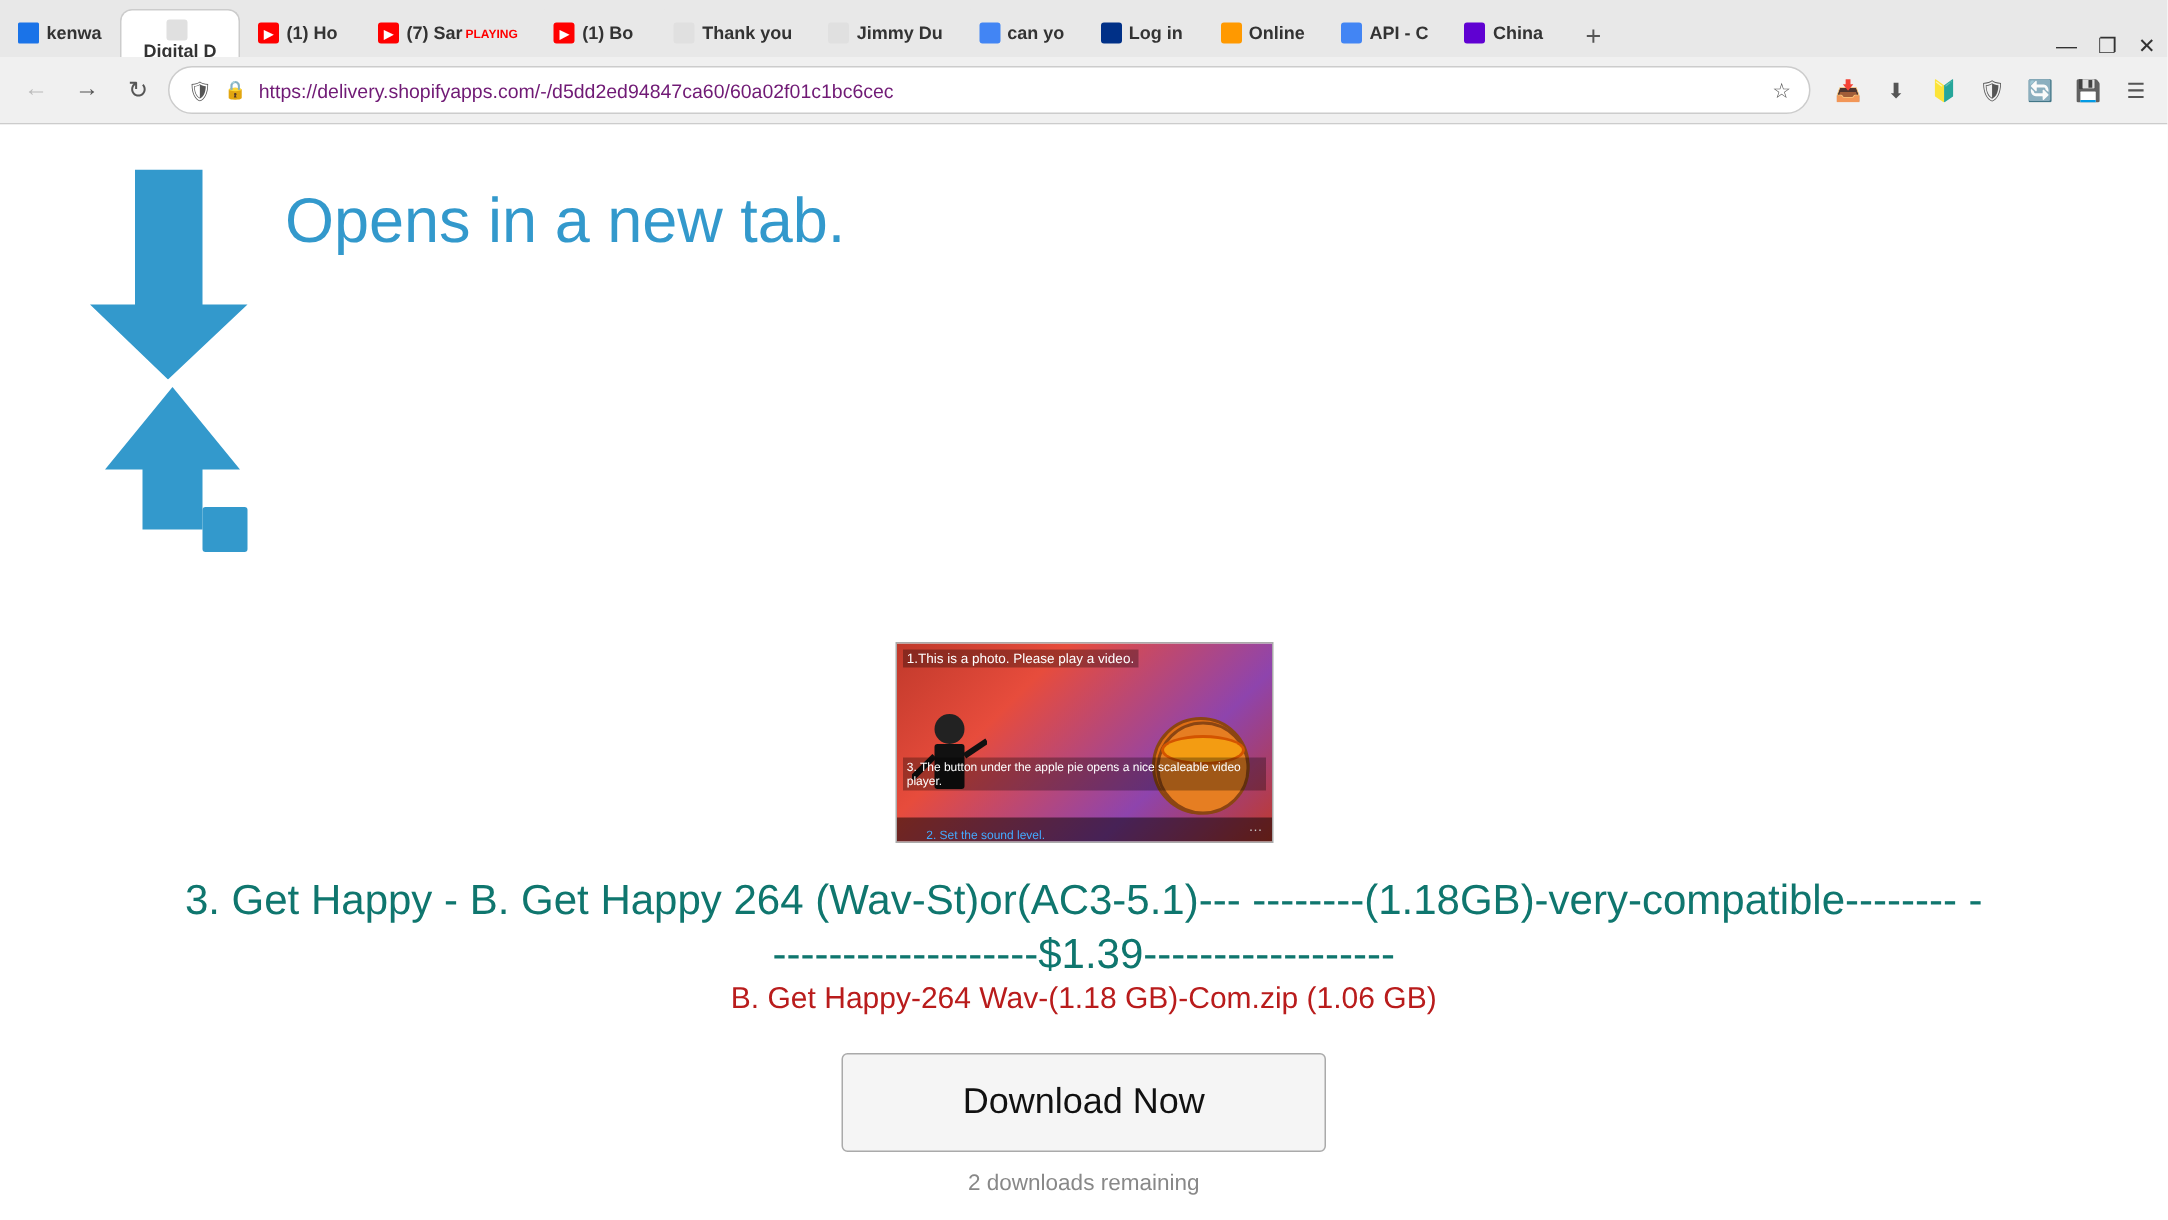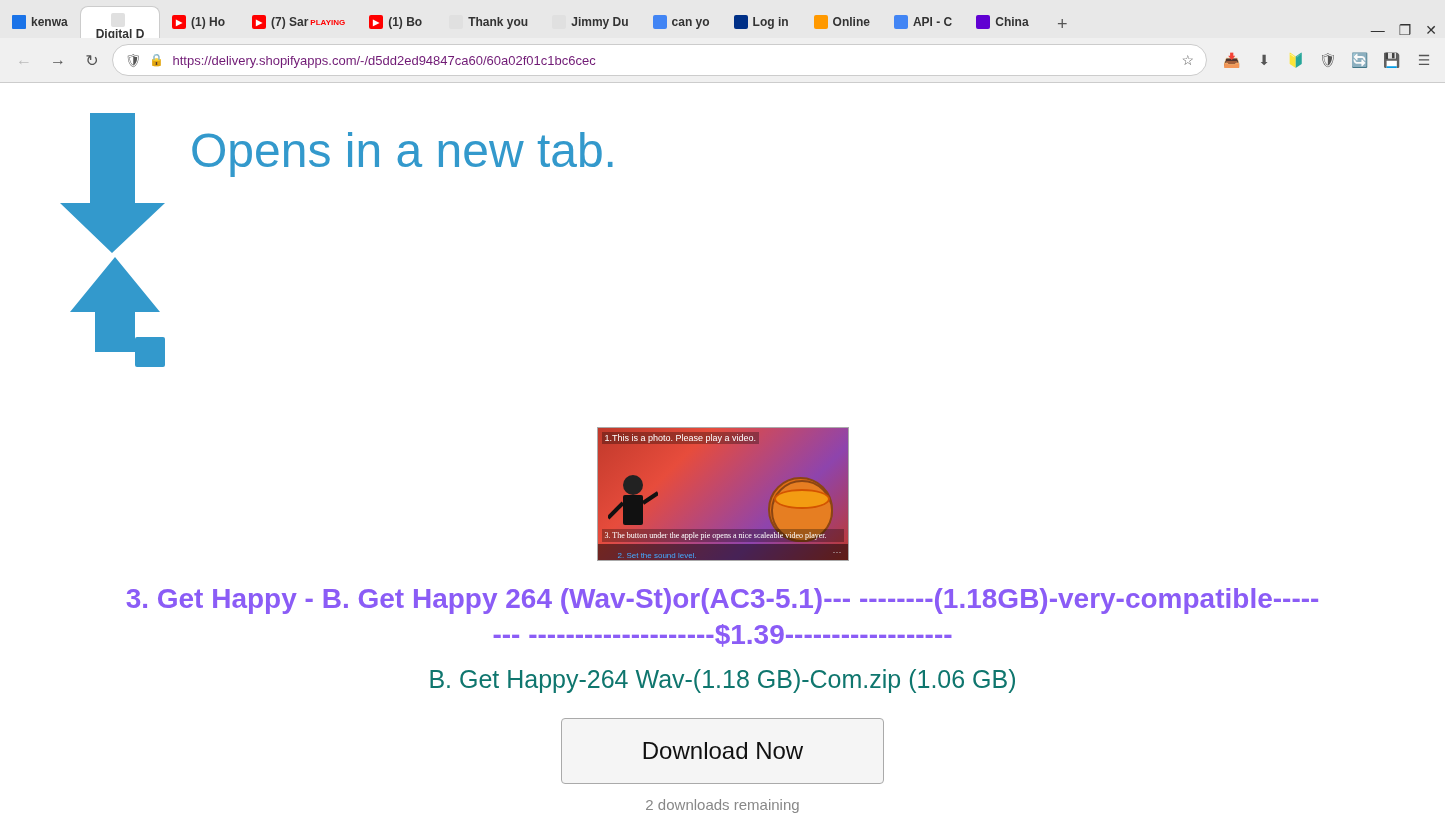--- a/index.html
+++ b/index.html
@@ -138,21 +138,21 @@
       align-items: flex-start;
       width: 100%;
       padding-left: 40px;
       margin-bottom: 20px;
     }
     .big-arrow {
       flex-shrink: 0;
       margin-right: 20px;
     }
     .opens-text {
-      font-size: 48px;
+      font-size: 42px;
       color: #3399cc;
       font-weight: 300;
       padding-top: 10px;
     }
 
     
     .video-thumbnail-wrapper {
       margin-bottom: 20px;
     }
     .video-thumbnail {
@@ -168,28 +168,27 @@
       position: absolute;
       top: 4px;
       left: 4px;
       font-size: 9px;
       color: #fff;
       background: rgba(0,0,0,0.3);
       padding: 1px 3px;
     }
     .video-overlay-text-bottom {
       position: absolute;
-      bottom: 18px;
+      bottom: 34px;
       left: 4px;
       right: 4px;
       font-size: 8px;
       color: #fff;
       background: rgba(0,0,0,0.3);
       padding: 2px 3px;
-      font-family: Liberation Serif, serif;
     }
     .video-bottom-bar {
       position: absolute;
       bottom: 0;
       left: 0;
       right: 0;
       height: 16px;
       background: rgba(0,0,0,0.5);
       display: flex;
       align-items: flex-end;
@@ -213,30 +212,30 @@
       position: absolute;
       bottom: 3px;
       right: 6px;
       font-size: 10px;
       color: #ccc;
     }
 
     
     .product-title {
       font-size: 28px;
-      font-weight: bold;
-      color: #8b5cf6;
+      font-weight: normal;
+      color: #0f766e;
       text-align: center;
       line-height: 1.3;
-      margin-bottom: 11px;
+      margin-bottom: 0;
       max-width: 1200px;
     }
     .product-subtitle {
-      font-size: 25px;
-      color: #0f766e;
+      font-size: 20px;
+      color: #b91c1c;
       text-align: right;
       margin-bottom: 24px;
     }
 
     
     .download-btn {
       background: #f5f5f5;
       border: 1px solid #aaa;
       border-radius: 4px;
       padding: 18px 80px;

